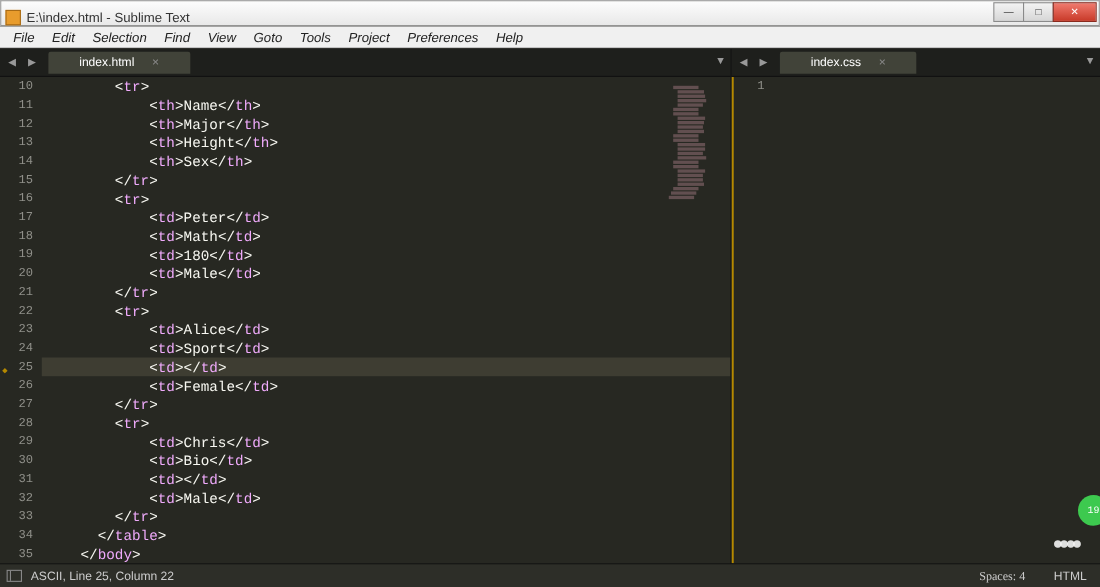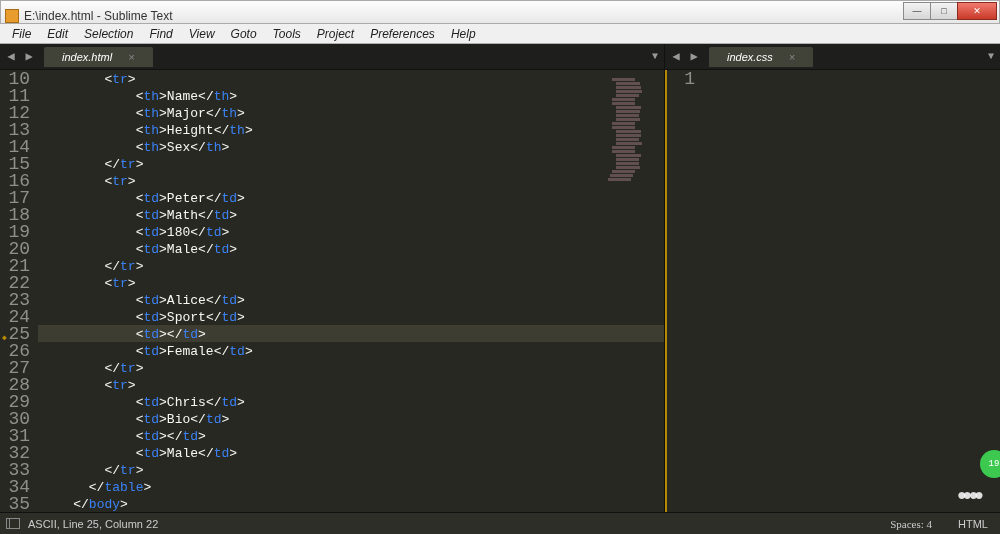--- a/index.html
+++ b/index.html
@@ -86,44 +86,43 @@
 .navbtn {
   width: 16px; height: 16px;
   display: flex; align-items: center; justify-content: center;
   color: #999; font-size: 12px;
   margin: 0 1px;
 }
 .tab {
   display: flex; align-items: center;
   background: #34352f;
   color: #ddd;
-  padding: 4px 18px;
+  padding: 4px 28px;
   font-family: "Segoe UI", Tahoma, sans-serif;
   font-size: 11px;
   margin-left: 6px;
   border-radius: 2px 2px 0 0;
-  font-style: italic;
 }
 .tab.active { background: #414339; color: #fff; }
 .tab .close { margin-left: 16px; color: #888; font-size: 11px; }
 .tab-spacer { flex: 1; }
 .dropdown { width: 14px; color: #999; font-size: 10px; text-align: center; padding: 0 4px; }
 .editor {
   flex: 1;
   display: flex;
   background: #272822;
   position: relative;
   overflow: hidden;
 }
 .gutter {
   width: 38px;
   padding: 1px 8px 0 0;
   text-align: right;
   color: #90908a;
-  font-size: 18px;
+  font-size: 11px;
   line-height: 17px;
   user-select: none;
 }
 .gutter .linerow { position: relative; height: 17px; }
 .gutter .linerow.marked::before {
   content: "◆";
   position: absolute;
   left: 2px;
   color: #b58900;
   font-size: 8px;
@@ -133,21 +132,21 @@
   flex: 1;
   padding: 1px 4px 0 4px;
   line-height: 17px;
   font-size: 13px;
   white-space: pre;
   position: relative;
 }
 .code .line { height: 17px; }
 .code .hl { background: #3e3d32; position: absolute; left: 0; right: 0; height: 17px; z-index: 0; }
 .code .ln { position: relative; z-index: 1; }   
-.t { color: #3b82f6; }   
+.t { color: #f0abfc; }   
 .b { color: #f8f8f2; }   
 .s { color: #f8f8f2; }   
 .minimap {
   position: absolute;
   right: 10px;
   top: 26px;
   width: 50px;
   height: 180px;
   pointer-events: none;
   opacity: 0.6;

